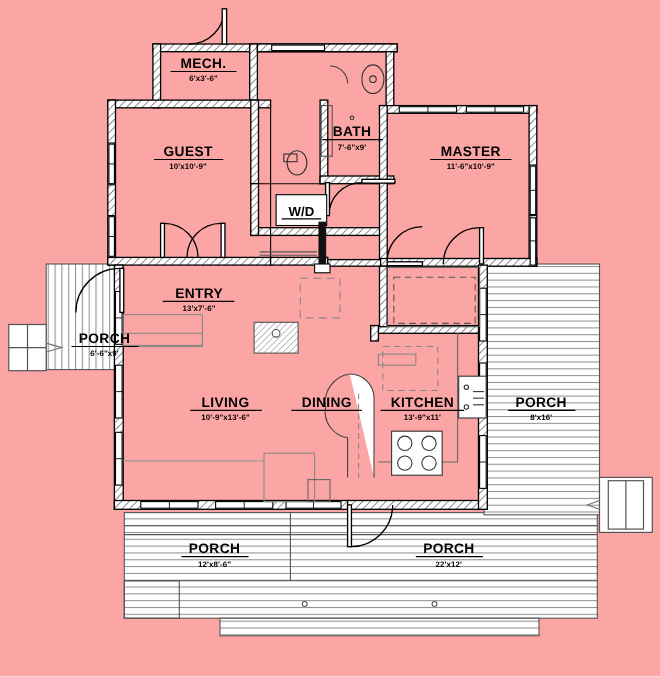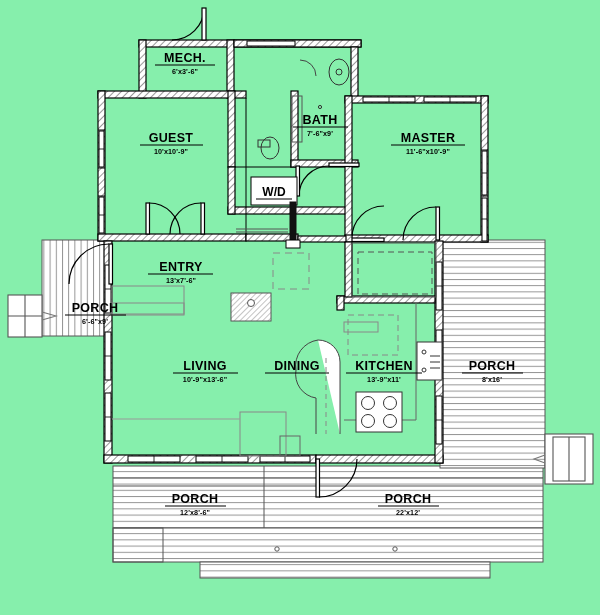--- a/index.html
+++ b/index.html
@@ -1,18 +1,18 @@
 <!DOCTYPE html>
 <html><head>
 <meta charset="utf-8">
 <style>
   html,body{margin:0;padding:0;background:#ffffff;}
   body{width:600px;height:615px;overflow:hidden;
        font-family:"Liberation Sans", sans-serif;}
-  #plan{position:relative;width:600px;height:615px;background:#86efac;}
+  #plan{position:relative;width:600px;height:615px;background:#fca5a5;}
   svg{display:block;}
   .rlabel{font-family:"Liberation Sans", sans-serif;font-weight:700;fill:#000;text-anchor:middle;}
   .rname{font-size:12.5px;letter-spacing:.3px;}
   .rdim{font-size:7.2px;font-weight:700;letter-spacing:.1px;}
   .wd{font-size:12px;font-weight:700;}
 </style>
 </head>
 <body>
 
 <div id="plan">

